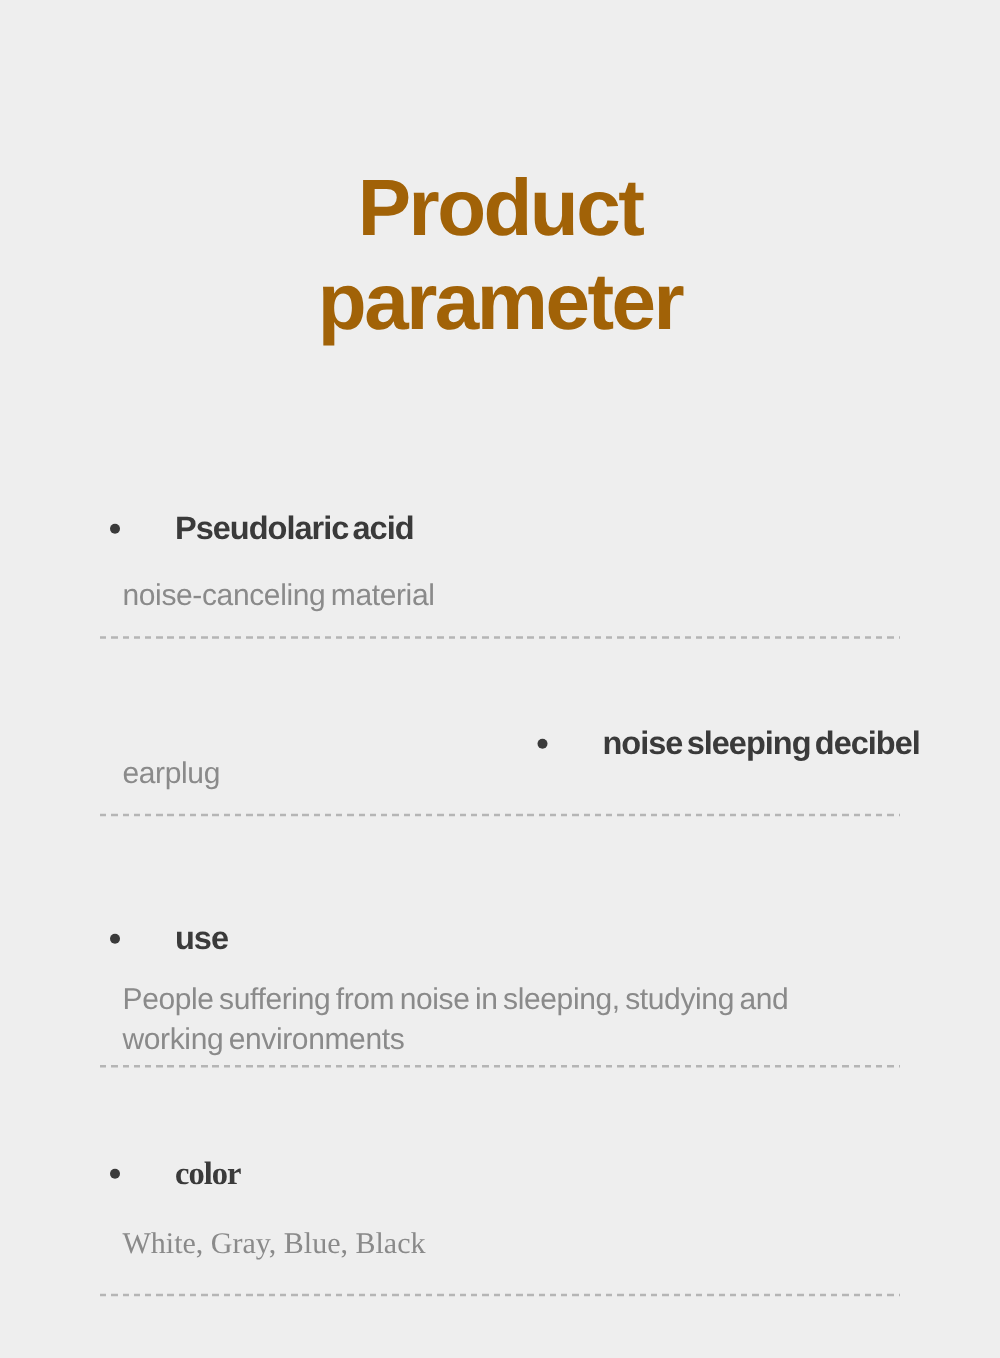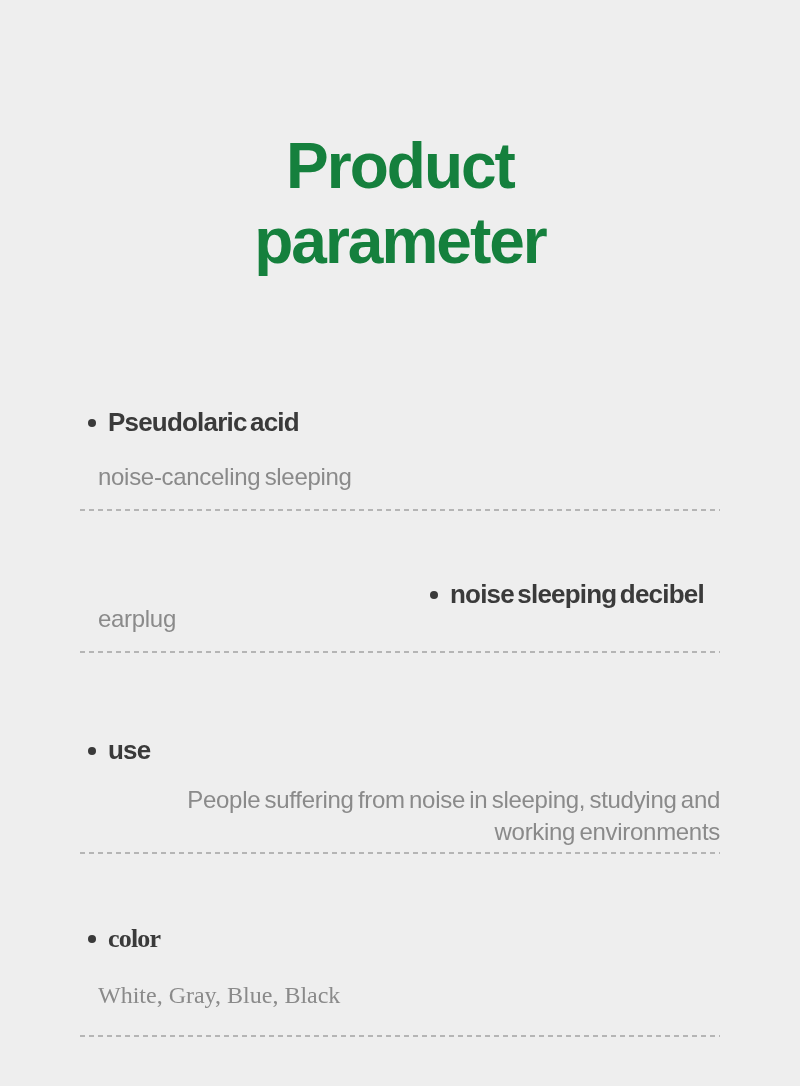--- a/index.html
+++ b/index.html
@@ -12,21 +12,21 @@
     background: #eeeeee;
     font-family: "Liberation Sans", sans-serif;
     overflow: hidden;
   }
   .page-title {
     padding-top: 86px;
     text-align: center;
     font-size: 64px;
     font-weight: bold;
     line-height: 75px;
-    color: #15803d;
+    color: #a16207;
     letter-spacing: -2px;
     white-space: pre-line;
   }
   .params {
     margin: 0 80px;
     width: 640px;
   }
   .pair-row {
     display: grid;
     grid-template-columns: 342px 1fr;
@@ -38,20 +38,21 @@
   .param-label {
     display: flex;
     align-items: center;
     height: 30px;
     font-size: 26px;
     font-weight: bold;
     color: #3a3a3a;
     letter-spacing: -0.8px;
     word-spacing: -3px;
     white-space: nowrap;
+    gap: 32px;
   }
   .bullet {
     width: 8px;
     height: 8px;
     border-radius: 50%;
     background: #3a3a3a;
     margin-left: 8px;
     margin-right: 12px;
     flex: 0 0 auto;
   }
@@ -61,21 +62,20 @@
     font-size: 24px;
     line-height: 30px;
     color: #8a8a8a;
     letter-spacing: -0.3px;
     word-spacing: -2px;
     white-space: pre-line;
   }
   .row3 .param-value {
     margin-top: 18px;
     line-height: 32px;
-    text-align: right;
   }
   .row4 .param-value {
     margin-top: 26px;
     letter-spacing: 0;
     word-spacing: 0;
   }
   .divider {
     height: 2px;
     background: repeating-linear-gradient(90deg,
       #b5b5b5 0px, #b5b5b5 5px,
@@ -93,21 +93,21 @@
 parameter</h1>
 
 <div class="params">
 
   <section class="pair-row row1">
     <div class="cell">
       <div class="param-label">
         <span class="bullet"></span>
         <span>Pseudolaric acid</span>
       </div>
-      <div class="param-value">noise-canceling sleeping</div>
+      <div class="param-value">noise-canceling material</div>
     </div>
   </section>
   <div class="divider d1"></div>
 
   <section class="pair-row row2">
     <div class="cell">
       <div class="param-value">earplug</div>
     </div>
     <div class="cell">
       <div class="param-label">

